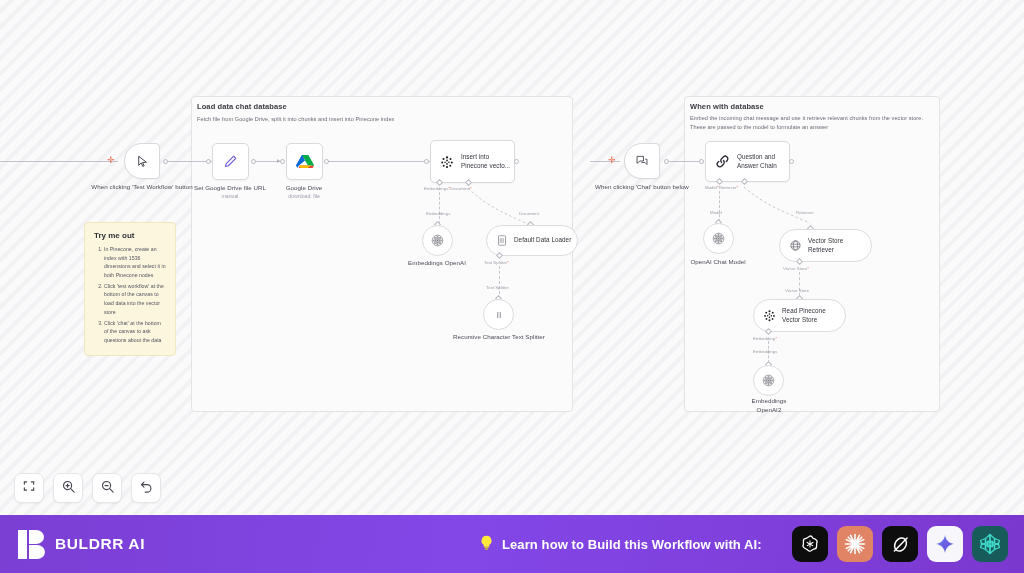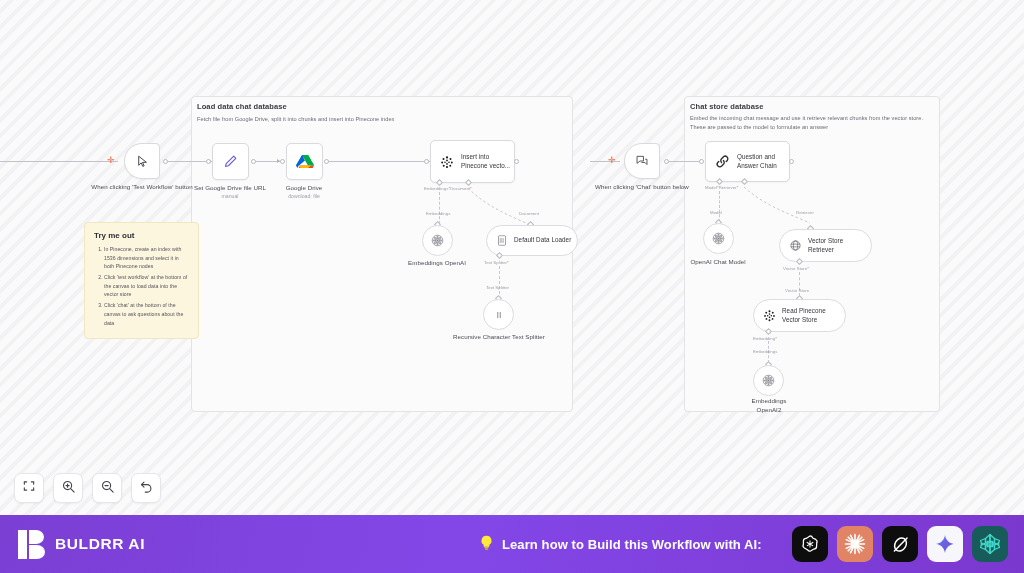--- a/index.html
+++ b/index.html
@@ -240,24 +240,24 @@
 </head>
 <body>
 
 <div id="canvas">
 
   <div class="frame" style="left:191px; top:96px; width:382px; height:316px;"></div>
   <div class="frame-title" style="left:197px; top:102px;">Load data chat database</div>
   <div class="frame-sub" style="left:197px; top:115px; width:360px;">Fetch file from Google Drive, split it into chunks and insert into Pinecone index</div>
 
   <div class="frame" style="left:684px; top:96px; width:256px; height:316px;"></div>
-  <div class="frame-title" style="left:690px; top:102px;">Chat store database</div>
+  <div class="frame-title" style="left:690px; top:102px;">When with database</div>
   <div class="frame-sub" style="left:690px; top:114px; width:238px;">Embed the incoming chat message and use it retrieve relevant chunks from the vector store. These are passed to the model to formulate an answer</div>
 
-  <div class="sticky" style="left:84px; top:222px; width:115px;">
+  <div class="sticky" style="left:84px; top:222px; width:92px;">
     <div class="sticky-title">Try me out</div>
     <ol class="sticky-list">
       <li>In Pinecone, create an index with 1536 dimensions and select it in both Pinecone nodes</li>
       <li>Click 'test workflow' at the bottom of the canvas to load data into the vector store</li>
       <li>Click 'chat' at the bottom of the canvas to ask questions about the data</li>
     </ol>
   </div>
 
   <div class="wire" style="left:0px; top:161px; width:118px;"></div>
   <div class="wire" style="left:166px; top:161px; width:47px;"></div>

